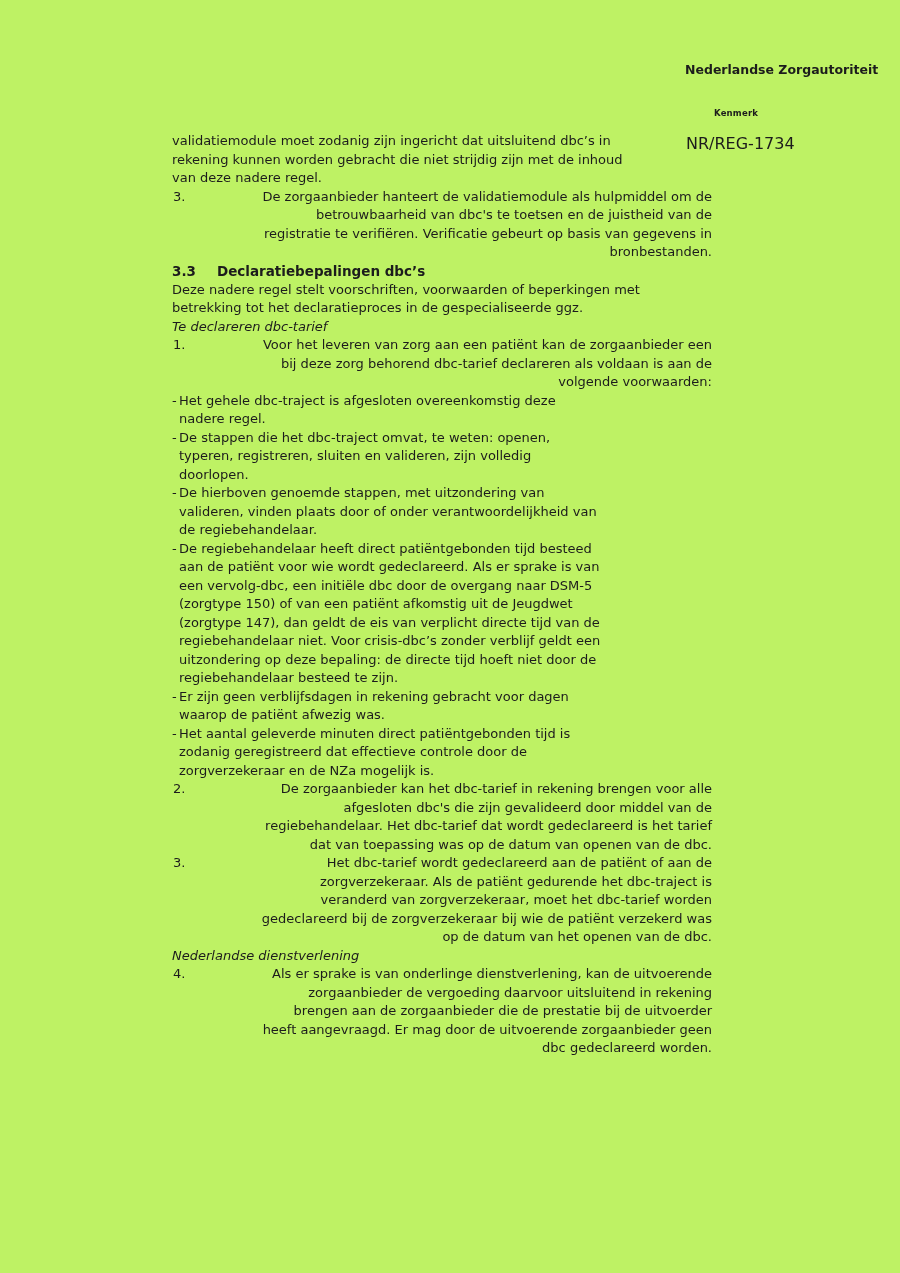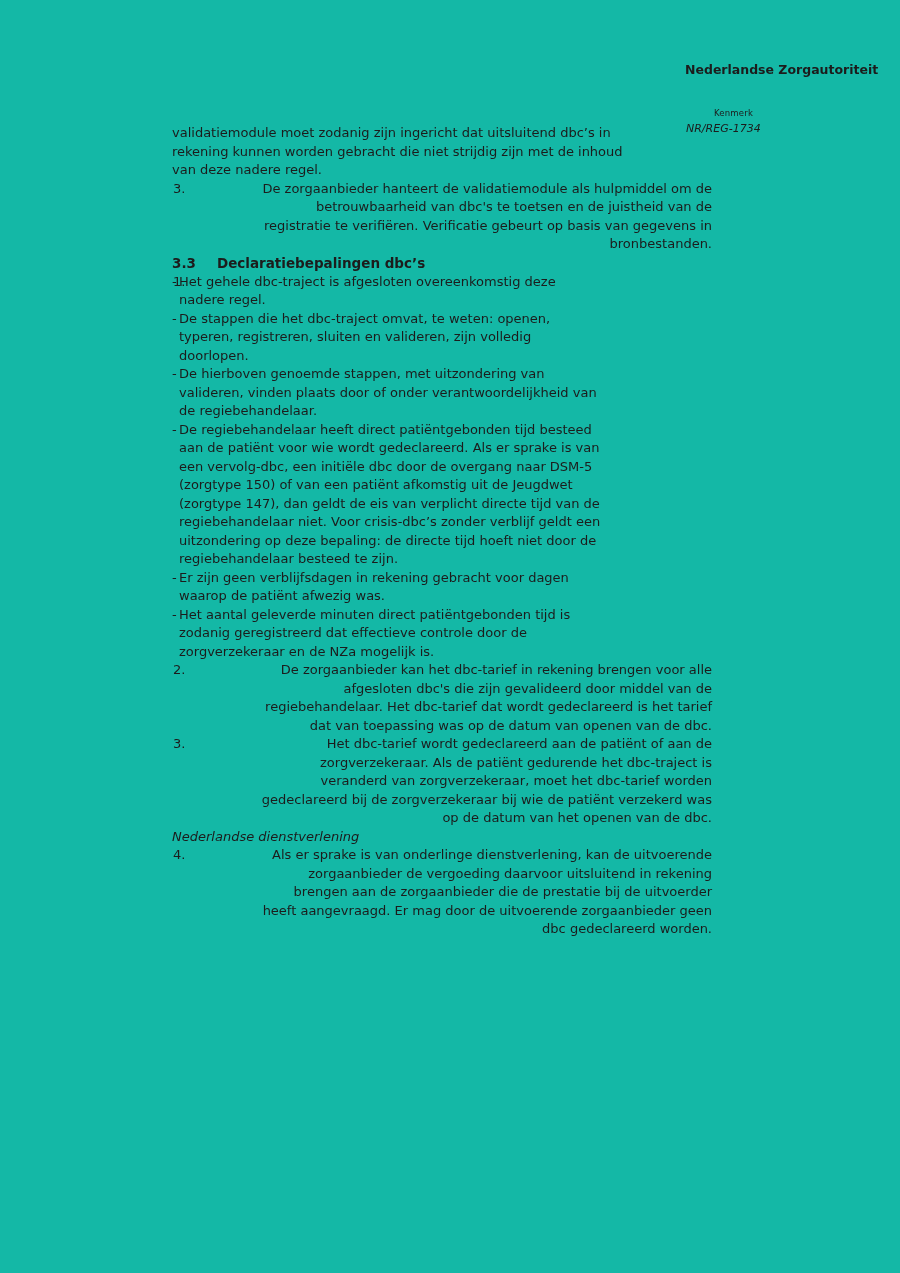--- a/index.html
+++ b/index.html
@@ -1,20 +1,20 @@
 <!DOCTYPE html>
 <html><head>
 <meta charset="utf-8">
 <style>
   html, body { margin: 0; padding: 0; background: #ffffff; }
   .page {
     position: relative;
     width: 900px;
     height: 1273px;
-    background: #14b8a6;
+    background: #bef264;
     color: #1c1c1c;
     font-family: "DejaVu Sans", "Liberation Sans", sans-serif;
     overflow: hidden;
   }
   
   .org {
     position: absolute;
     left: 685px;
     top: 62px;
     font-size: 12.5px;
@@ -24,35 +24,34 @@
   
   .meta {
     position: absolute;
     left: 686px;
     top: 108px;
     width: 180px;
   }
   .meta-block + .meta-block { margin-top: 26px; }
   .meta-label {
     font-size: 8.5px;
-    font-weight: normal;
+    font-weight: bold;
     letter-spacing: 0.2px;
     padding-left: 28px;
   }
   .meta-value {
-    font-size: 11px;
-    margin-top: 4px;
+    font-size: 16px;
+    margin-top: 16px;
     white-space: nowrap;
-    font-style: italic;
   }
   
   .content {
     position: absolute;
     left: 172px;
-    top: 8px;
+    top: 16px;
     width: 540px;
     padding-top: 116px;
     font-size: 13px;
     line-height: 18.5px;
   }
   .content p, .content h2, .content div { margin: 0; }
   .pre { white-space: pre-line; }
   .cont-para { margin-left: 28px; margin-top: 0; }
   .num-item { position: relative; }
   .num-item > .num { position: absolute; left: 1px; top: 0; }
@@ -103,24 +102,30 @@
       <div class="itext pre">De zorgaanbieder hanteert de validatiemodule als hulpmiddel om de
 betrouwbaarheid van dbc's te toetsen en de juistheid van de
 registratie te verifiëren. Verificatie gebeurt op basis van gegevens in
 bronbestanden.</div>
     </div>
 
     <h2 class="sec-heading">
       <span class="h-num">3.3</span><span>Declaratiebepalingen dbc’s</span>
     </h2>
 
+    <p class="intro-para pre">Deze nadere regel stelt voorschriften, voorwaarden of beperkingen met
+betrekking tot het declaratieproces in de gespecialiseerde ggz.</p>
 
+    <p class="subhead mt-sub1">Te declareren dbc-tarief</p>
 
     <div class="num-item mt-item1">
       <span class="num">1.</span>
+      <div class="itext pre">Voor het leveren van zorg aan een patiënt kan de zorgaanbieder een
+bij deze zorg behorend dbc-tarief declareren als voldaan is aan de
+volgende voorwaarden:</div>
       <div class="bullet">
         <span class="dash">-</span>
         <div class="btext pre">Het gehele dbc-traject is afgesloten overeenkomstig deze
 nadere regel.</div>
       </div>
       <div class="bullet">
         <span class="dash">-</span>
         <div class="btext pre">De stappen die het dbc-traject omvat, te weten: openen,
 typeren, registreren, sluiten en valideren, zijn volledig
 doorlopen.</div>

